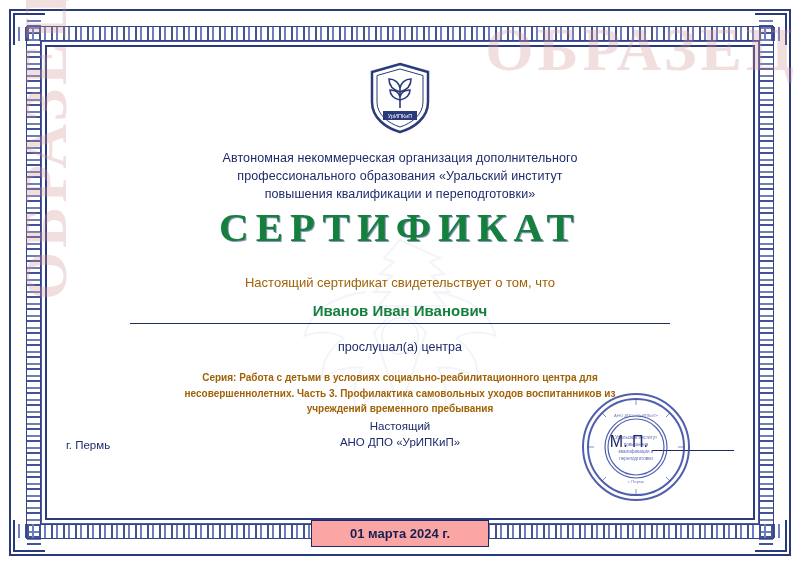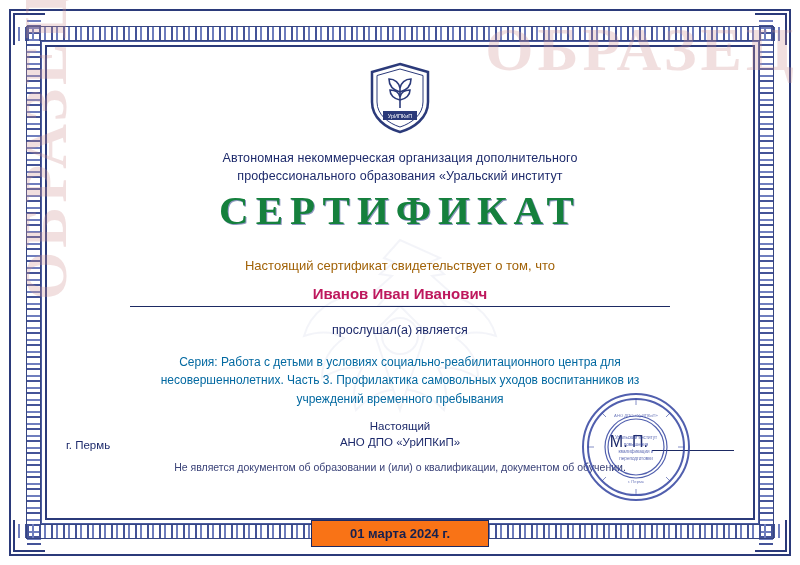--- a/index.html
+++ b/index.html
@@ -147,42 +147,42 @@
     color: #a16207;
   }
 
   .name-block {
     margin: 12px auto 0;
     width: 540px;
   }
   .name {
     font-size: 15px;
     font-weight: bold;
-    color: #be185d;
+    color: #15803d;
     padding-bottom: 4px;
   }
   .rule {
     height: 1px;
     background: #1d2a63;
     width: 100%;
   }
 
   .action {
     margin-top: 16px;
     font-size: 12.5px;
     color: #1d2a6b;
   }
 
   .course {
     margin: 16px auto 0;
     width: 480px;
-    font-size: 12px;
-    font-weight: normal;
+    font-size: 10px;
+    font-weight: bold;
     line-height: 1.55;
-    color: #0369a1;
+    color: #a16207;
   }
 
   
   .sign-row {
     position: absolute;
     left: 0; right: 0;
     bottom: 62px;
     height: 36px;
   }
   .city {
@@ -230,21 +230,21 @@
   .date-box {
     position: absolute;
     left: 50%;
     transform: translateX(-50%);
     bottom: -34px;
     border: 1px solid #1d2a63;
     padding: 5px 38px;
     font-size: 13px;
     font-weight: bold;
     color: #16204f;
-    background: #f97316;
+    background: #fca5a5;
   }
 
   
   .stamp {
     position: absolute;
     right: 108px;
     bottom: 62px;
     width: 112px;
     height: 112px;
     pointer-events: none;
@@ -291,54 +291,54 @@
         <path d="M31 38 C37 37 41 33 41 28 C35 28 32 31 31 35"></path>
       </g>
       <rect x="14" y="49" width="34" height="9" fill="#2b3a7a"></rect>
       <text x="31" y="56" font-family="Liberation Sans, sans-serif" font-size="5.5" fill="#ffffff" text-anchor="middle">УрИПКиП</text>
     </svg>
 
     
     <div class="org">
       <div>Автономная некоммерческая организация дополнительного</div>
       <div>профессионального образования «Уральский институт</div>
+      <div>повышения квалификации и переподготовки»</div>
     </div>
 
     
     <div class="title">СЕРТИФИКАТ</div>
 
     
     <div class="subtitle">Настоящий сертификат свидетельствует о том, что</div>
 
     
     <div class="name-block">
       <div class="name">Иванов Иван Иванович</div>
       <div class="rule"></div>
     </div>
 
     
-    <div class="action">прослушал(а) является</div>
+    <div class="action">прослушал(а) центра</div>
 
     
     <div class="course">Серия: Работа с детьми в условиях социально-реабилитационного центра для несовершеннолетних. Часть 3. Профилактика самовольных уходов воспитанников из учреждений временного пребывания</div>
 
     
     <div class="sign-row">
       <div class="city">г. Пермь</div>
       <div class="director">
         <div>Настоящий</div>
         <div>АНО ДПО «УрИПКиП»</div>
       </div>
       <div class="mp">
         <span>М. П.</span><span class="mp-line"></span>
       </div>
     </div>
 
     
-    <div class="disclaimer">Не является документом об образовании и (или) о квалификации, документом об обучении.</div>
 
     
     <div class="date-box">01 марта 2024 г.</div>
   </div>
 
   <svg class="stamp" viewBox="0 0 112 112">
     <g fill="none" stroke="#3344a0" stroke-width="2" opacity="0.85">
       <circle cx="56" cy="56" r="53"></circle>
       <circle cx="56" cy="56" r="48"></circle>
       <circle cx="56" cy="56" r="31" stroke-width="1.2"></circle>

